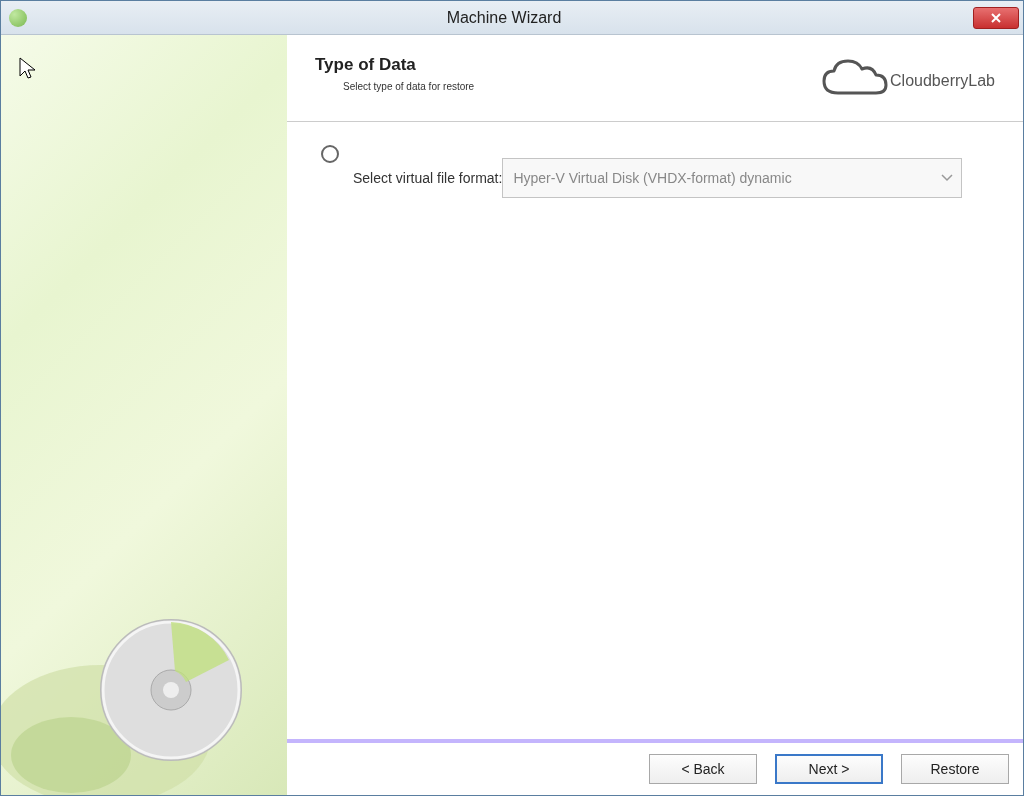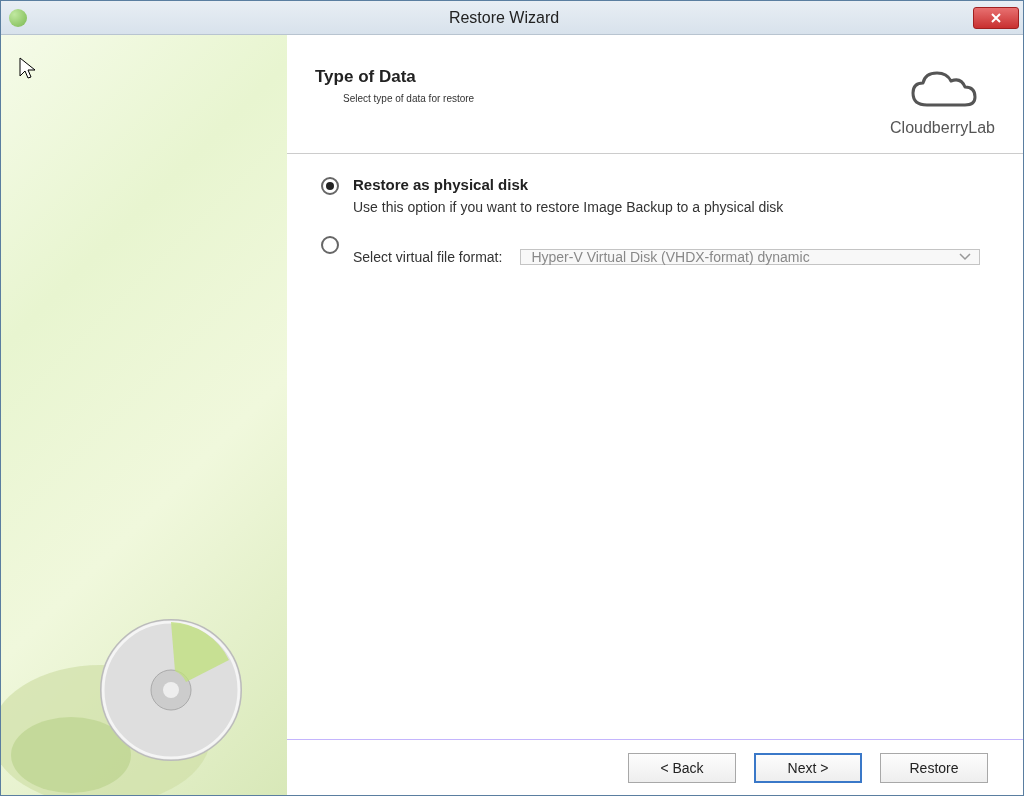--- a/index.html
+++ b/index.html
@@ -65,40 +65,40 @@
       bottom: -20px; left: -20px;
       width: 320px; height: 320px;
     }
     .main {
       flex: 1;
       display: flex;
       flex-direction: column;
       background: #fff;
     }
     .header {
-      padding: 32px 28px 16px 28px;
+      padding: 20px 28px 16px 28px;
       display: flex;
       align-items: flex-start;
       border-bottom: 1px solid #ccc;
     }
     .header-text { flex: 1; }
     .header-text h1 {
       font-size: 17px;
       font-weight: 600;
       color: #222;
       margin-bottom: 6px;
     }
     .header-text p {
       font-size: 10px;
       color: #333;
       margin-left: 28px;
     }
     .brand {
       display: flex;
-      flex-direction: column;
+      flex-direction: row;
       align-items: center;
       margin-left: 16px;
     }
     .brand svg { width: 72px; height: 50px; }
     .brand-label { font-size: 16px; color: #555; margin-top: 2px; }
     .content {
       flex: 1;
       padding: 22px 30px 20px 34px;
       overflow: auto;
     }
@@ -134,51 +134,51 @@
     }
     .option-desc {
       font-size: 14px;
       color: #333;
       line-height: 1.45;
     }
     .format-row {
       margin-top: 14px;
       display: flex;
       align-items: center;
-      gap: 18px;
+      gap: 0;
     }
     .format-label {
       font-size: 14px;
       color: #333;
     }
     .format-select {
       flex: 1;
-      height: 16px;
+      height: 40px;
       border: 1px solid #c4c4c4;
       background: #f8f8f8;
       color: #888;
       padding: 0 28px 0 10px;
       font-size: 14px;
       position: relative;
       display: flex;
       align-items: center;
       max-width: 460px;
     }
     .format-select .chev {
       position: absolute;
       right: 8px; top: 50%;
       transform: translateY(-50%);
     }
     .footer {
       height: 56px;
-      border-top: 1px solid #c4b5fd;
+      border-top: 4px solid #c4b5fd;
       display: flex;
       align-items: center;
       justify-content: flex-end;
-      padding: 0 35px;
+      padding: 0 14px;
       gap: 18px;
       background: #fff;
     }
     .btn, .btn-primary {
       min-width: 108px;
       height: 30px;
       border: 1px solid #a8a8a8;
       background: linear-gradient(to bottom, #fdfdfd, #eeeeee);
       font-size: 14px;
       color: #222;
@@ -195,21 +195,21 @@
       top: 56px; left: 18px;
       pointer-events: none;
     }
   </style>
 </head>
 <body>
 
 <div class="window">
   <div class="titlebar">
     <div class="app-icon"></div>
-    <div class="title">Restore Wizard</div>
+    <div class="title">Machine Wizard</div>
     <div class="close-btn">
       <svg viewBox="0 0 12 12">
         <path d="M2 2 L10 10 M10 2 L2 10" stroke="#fff" stroke-width="2" fill="none"></path>
       </svg>
     </div>
   </div>
 
   <div class="body">
     <div class="sidebar">
       <svg class="sidebar-deco" viewBox="0 0 320 320">
@@ -232,27 +232,20 @@
         </div>
         <div class="brand">
           <svg viewBox="0 0 72 50">
             <path d="M20 38 Q6 38 6 26 Q6 16 16 16 Q18 6 30 6 Q40 6 44 14 Q54 10 58 20 Q68 20 68 30 Q68 38 58 38 Z" fill="none" stroke="#555" stroke-width="3" stroke-linejoin="round"></path>
           </svg>
           <div class="brand-label">CloudberryLab</div>
         </div>
       </div>
 
       <div class="content">
-        <div class="option">
-          <div class="radio checked"></div>
-          <div class="option-body">
-            <div class="option-title">Restore as physical disk</div>
-            <div class="option-desc">Use this option if you want to restore Image Backup to a physical disk</div>
-          </div>
-        </div>
 
         <div class="option">
           <div class="radio"></div>
           <div class="option-body">
             <div class="format-row">
               <div class="format-label">Select virtual file format:</div>
               <div class="format-select">
                 <span>Hyper-V Virtual Disk (VHDX-format) dynamic</span>
                 <svg class="chev" width="12" height="8" viewBox="0 0 12 8">
                   <path d="M1 1 L6 6 L11 1" fill="none" stroke="#999" stroke-width="1.5"></path>

